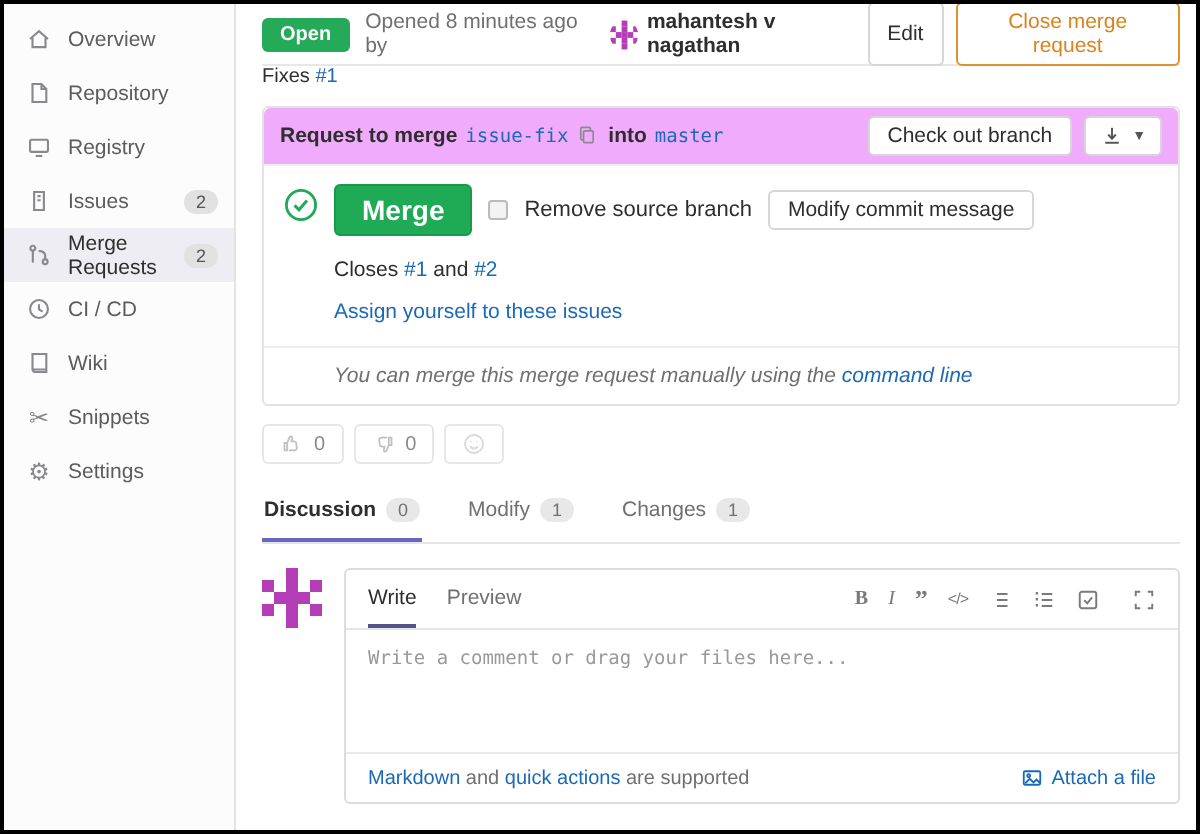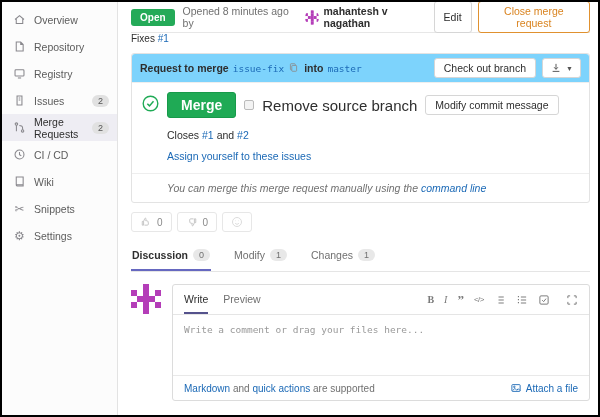--- a/index.html
+++ b/index.html
@@ -25,35 +25,35 @@
   .state-actions { margin-left: auto; display: flex; gap: 6px; }
   .btn { font-size: 10.5px; border-radius: 3px; padding: 3px 9px; background: #fff; border: 1px solid #d6d6d6; color: #2e2e2e; cursor: pointer; font-family: "Liberation Sans", sans-serif; }
   .btn-orange { border-color: #e0912f; color: #d9831f; }
 
   .mr-title { font-size: 19px; font-weight: bold; margin: 9px 0 3px; }
   .fixes-line { font-size: 10px; color: #2e2e2e; margin-bottom: 9px; }
   a.lnk { color: #1b69b6; text-decoration: none; cursor: pointer; }
 
   
   .widget { border: 1px solid #e3e3e3; border-radius: 3px; margin-top: 2px; }
-  .widget-head { display: flex; align-items: center; background: #7dd3fc; border-bottom: 1px solid #eee; padding: 4px 8px; font-size: 10.5px; border-radius: 3px 3px 0 0; }
+  .widget-head { display: flex; align-items: center; background: #f0abfc; border-bottom: 1px solid #eee; padding: 4px 8px; font-size: 10.5px; border-radius: 3px 3px 0 0; }
   .bold { font-weight: bold; }
   .branch { font-family: "DejaVu Sans Mono", monospace; font-size: 9.5px; color: #1b69b6; margin: 0 4px; cursor: pointer; }
   .copy-ic svg { width: 11px; height: 11px; stroke: #8a8a8a; fill: none; stroke-width: 1.2; vertical-align: -1px; cursor: pointer; }
   .widget-head-actions { margin-left: auto; display: flex; gap: 6px; align-items: center; }
   .dl-btn { display: flex; align-items: center; gap: 4px; padding: 3px 7px; }
   .dl-btn svg { width: 12px; height: 12px; stroke: #555; fill: none; stroke-width: 1.3; }
   .caret { font-size: 7px; color: #555; }
 
   .widget-body { padding: 9px 10px 4px; }
   .merge-row { display: flex; align-items: center; gap: 8px; }
   .ck-circle svg { width: 17px; height: 17px; }
   .btn-merge { background: #1faa55; border: 1px solid #179a4a; color: #fff; font-weight: bold; font-size: 14px; padding: 4px 13px; border-radius: 3px; cursor: pointer; }
   .chk { width: 10px; height: 10px; border: 1px solid #bbb; background: #f3f3f3; border-radius: 2px; display: inline-block; cursor: pointer; }
-  .lbl { font-size: 15px; }
+  .lbl { font-size: 11px; }
   .indent { margin-left: 25px; font-size: 10.5px; }
   .closes { margin-top: 11px; }
   .assign { margin-top: 9px; margin-bottom: 7px; }
   .widget-foot { border-top: 1px solid #eee; padding: 8px 10px 8px 35px; font-size: 10.5px; font-style: italic; color: #707070; }
 
   
   .awards { display: flex; gap: 5px; margin: 9px 0 10px; }
   .award-btn { display: flex; align-items: center; gap: 5px; border: 1px solid #e7e7e7; border-radius: 3px; background: #fff; padding: 3px 8px; font-size: 10px; color: #8a8a8a; cursor: pointer; }
   .award-btn svg { width: 12px; height: 12px; stroke: #c0c0c0; fill: none; stroke-width: 1.2; }
 

